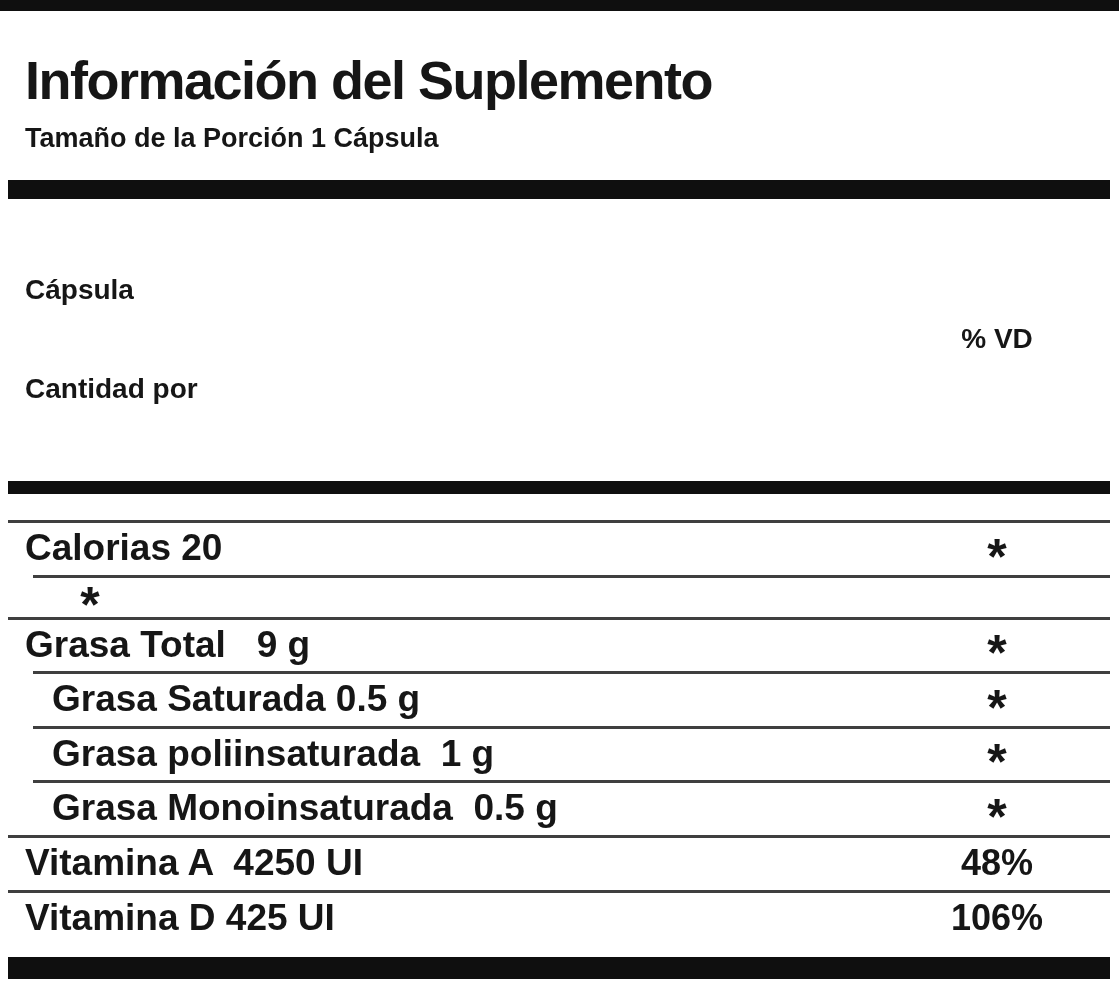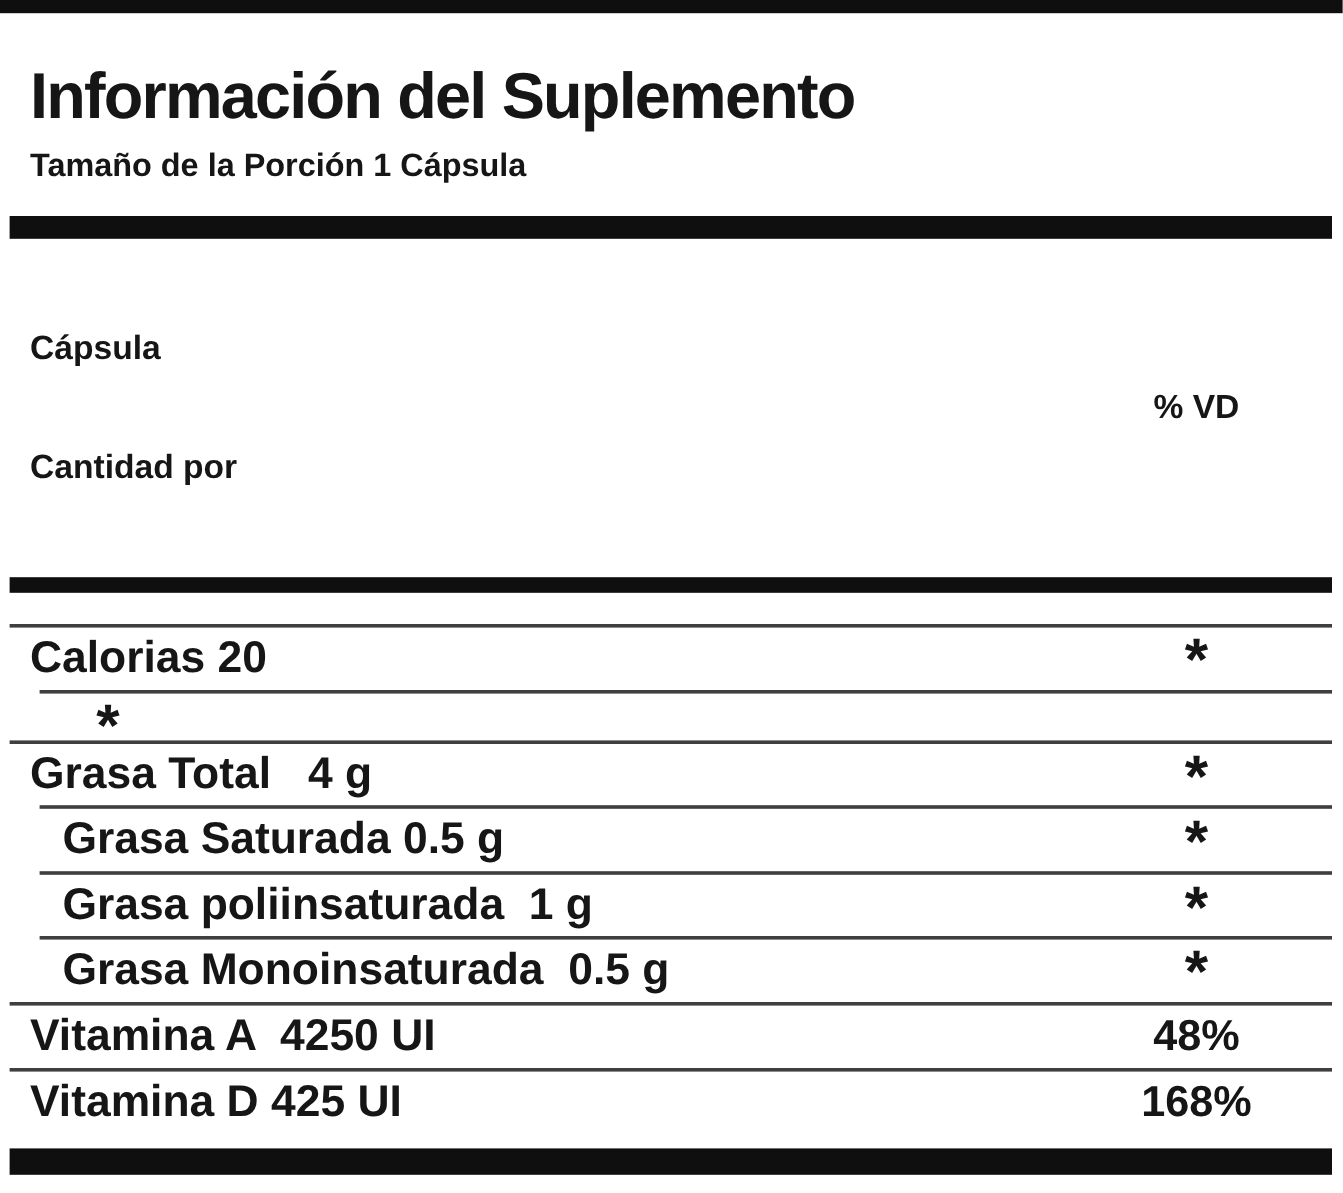--- a/index.html
+++ b/index.html
@@ -27,21 +27,21 @@
 
   .header-row { display:flex; justify-content:space-between; align-items:center; padding:8px 0 10px 17px; }
   .header-left { font-size:28px; font-weight:bold; line-height:1.18; white-space:pre; }
   .header-right { font-size:28px; font-weight:bold; width:130px; text-align:center; margin-right:48px; flex-shrink:0; }
 
   .spacer { height:26px; }
 
   .divider { height:3px; background:#3f3f3f; }
   .divider.indent { margin-left:25px; }
 
-  .row { display:flex; align-items:flex-start; justify-content:space-between; padding:4px 0 5px 17px; }
+  .row { display:flex; align-items:center; justify-content:space-between; padding:4px 0 5px 17px; }
   .row .lbl { font-size:37px; font-weight:bold; white-space:pre; line-height:1.15; }
   .row.indent .lbl { padding-left:27px; }
   .row .val { width:130px; text-align:center; margin-right:48px; font-size:36px; font-weight:bold; flex-shrink:0; }
   .row .val.ast { font-size:50px; line-height:0.6; position:relative; top:8px; }
   .row.row-last { padding-bottom:12px;gap:16px; }
 </style>
 </head>
 <body>
 
 <div class="top-bar"></div>
@@ -70,21 +70,21 @@
   <div class="row">
     <span class="lbl">Calorias 20</span>
     <span class="val ast">*</span>
   </div>
 <div class="divider indent"></div>
   <div class="row indent">
     <span class="val ast">*</span>
   </div>
 <div class="divider"></div>
   <div class="row">
-    <span class="lbl">Grasa Total   4 g</span>
+    <span class="lbl">Grasa Total   9 g</span>
     <span class="val ast">*</span>
   </div>
 <div class="divider indent"></div>
   <div class="row indent">
     <span class="lbl">Grasa Saturada 0.5 g</span>
     <span class="val ast">*</span>
   </div>
 <div class="divider indent"></div>
   <div class="row indent">
     <span class="lbl">Grasa poliinsaturada  1 g</span>
@@ -96,19 +96,19 @@
     <span class="val ast">*</span>
   </div>
 <div class="divider"></div>
   <div class="row">
     <span class="lbl">Vitamina A  4250 UI</span>
     <span class="val">48%</span>
   </div>
 <div class="divider"></div>
   <div class="row row-last">
     <span class="lbl">Vitamina D 425 UI</span>
-    <span class="val">168%</span>
+    <span class="val">106%</span>
   </div>
 </div>
 
   <div class="bar bar-3"></div>
 
 </div>
 
 </body></html>

